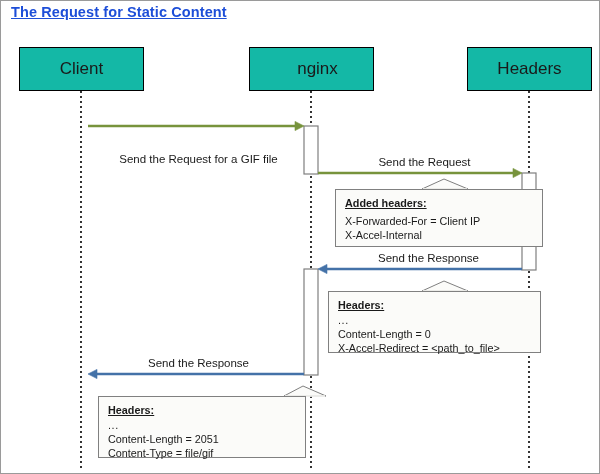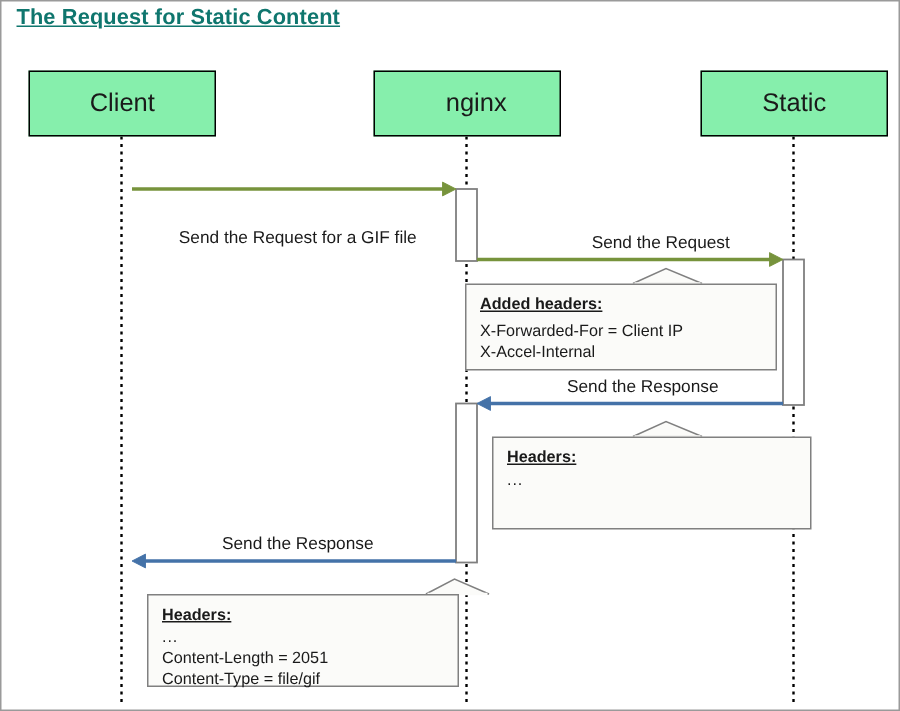--- a/index.html
+++ b/index.html
@@ -27,32 +27,32 @@
     height: 474px;
   }
 
   
   #page-title {
     position: absolute;
     left: 10px;
     top: 3px;
     font-size: 14.5px;
     font-weight: bold;
-    color: #0f766e;
+    color: #1d4ed8;
     text-decoration: underline;
     letter-spacing: 0.1px;
     white-space: nowrap;
   }
 
   
   .participant {
     position: absolute;
     box-sizing: border-box;
     border: 1.4px solid #000000;
-    background: #86efac;
+    background: #14b8a6;
     display: flex;
     align-items: center;
     justify-content: center;
     font-size: 17px;
     color: #1a1a1a;
     height: 44px;
   }
 
   
   .arrow-label {
@@ -131,40 +131,42 @@
   </svg>
 
   <div id="participants-layer">
       <div class="participant" style="left: 18px; top: 46px; width: 125px;">
         <span>Client</span>
       </div>
       <div class="participant" style="left: 248px; top: 46px; width: 125px; padding-left: 12px;">
         <span>nginx</span>
       </div>
       <div class="participant" style="left: 466px; top: 46px; width: 125px;">
-        <span>Static</span>
+        <span>Headers</span>
       </div>
     </div>
 
   <div id="labels-layer">
       <div class="arrow-label" style="left: 100px; top: 108px; width: 195px; margin-top: 44px;">Send the Request for a GIF file</div>
-      <div class="arrow-label" style="left: 342px; top: 155px; width: 195px;">Send the Request</div>
+      <div class="arrow-label" style="left: 326px; top: 155px; width: 195px;">Send the Request</div>
       <div class="arrow-label" style="left: 330px; top: 251px; width: 195px;">Send the Response</div>
       <div class="arrow-label" style="left: 90px; top: 356px; width: 215px;">Send the Response</div>
     </div>
 
   <div id="notes-layer">
-      <div class="note" style="left: 309px; top: 188px; width: 208px; height: 58px;">
+      <div class="note" style="left: 334px; top: 188px; width: 208px; height: 58px;">
         <span class="note-title">Added headers:</span>
         <span class="note-line">X-Forwarded-For  = Client IP</span>
         <span class="note-line">X-Accel-Internal</span>
       </div>
       <div class="note" style="left: 327px; top: 290px; width: 213px; height: 62px;">
         <span class="note-title">Headers:</span>
         <span class="note-ellipsis">...</span>
+        <span class="note-line">Content-Length  = 0</span>
+        <span class="note-line">X-Accel-Redirect = &lt;path_to_file&gt;</span>
       </div>
       <div class="note" style="left: 97px; top: 395px; width: 208px; height: 62px;">
         <span class="note-title">Headers:</span>
         <span class="note-ellipsis">...</span>
         <span class="note-line">Content-Length  = 2051</span>
         <span class="note-line">Content-Type  = file/gif</span>
       </div>
     </div>
 
 </div>

